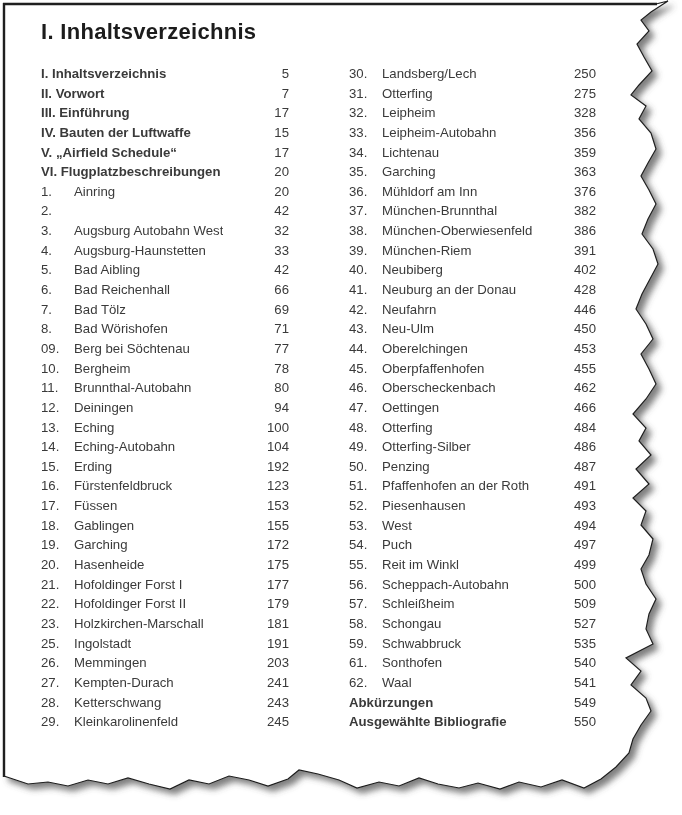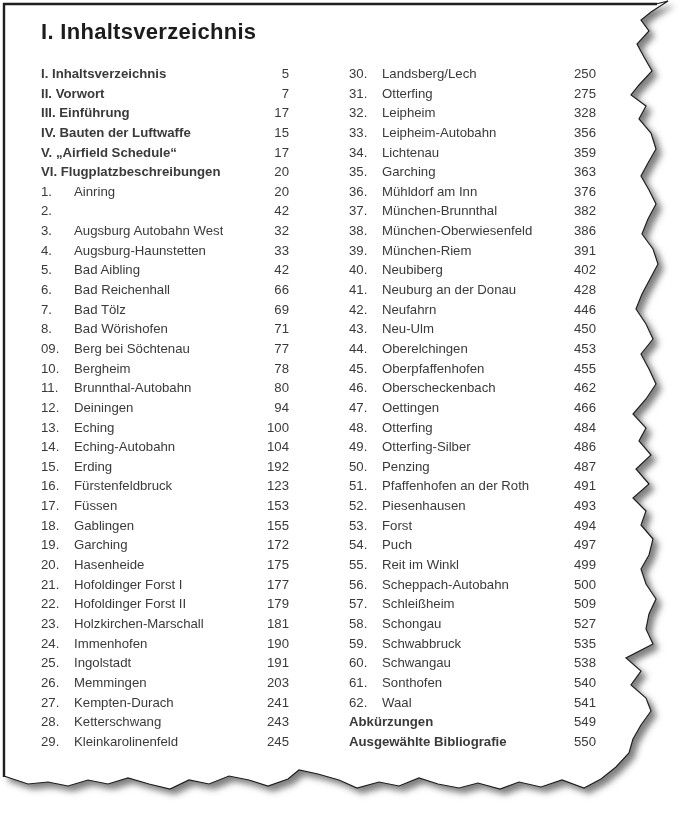--- a/index.html
+++ b/index.html
@@ -191,25 +191,20 @@
         <span class="num">22.</span>
         <span class="label">Hofoldinger Forst II</span>
         <span class="page">179</span>
       </div>
       <div class="row">
         <span class="num">23.</span>
         <span class="label">Holzkirchen-Marschall</span>
         <span class="page">181</span>
       </div>
       <div class="row">
-        <span class="num">24.</span>
-        <span class="label">Immenhofen</span>
-        <span class="page">190</span>
-      </div>
-      <div class="row">
         <span class="num">25.</span>
         <span class="label">Ingolstadt</span>
         <span class="page">191</span>
       </div>
       <div class="row">
         <span class="num">26.</span>
         <span class="label">Memmingen</span>
         <span class="page">203</span>
       </div>
       <div class="row">
@@ -339,21 +334,21 @@
         <span class="label">Pfaffenhofen an der Roth</span>
         <span class="page">491</span>
       </div>
       <div class="row">
         <span class="num">52.</span>
         <span class="label">Piesenhausen</span>
         <span class="page">493</span>
       </div>
       <div class="row">
         <span class="num">53.</span>
-        <span class="label">Forst</span>
+        <span class="label">West</span>
         <span class="page">494</span>
       </div>
       <div class="row">
         <span class="num">54.</span>
         <span class="label">Puch</span>
         <span class="page">497</span>
       </div>
       <div class="row">
         <span class="num">55.</span>
         <span class="label">Reit im Winkl</span>
@@ -371,25 +366,20 @@
       </div>
       <div class="row">
         <span class="num">58.</span>
         <span class="label">Schongau</span>
         <span class="page">527</span>
       </div>
       <div class="row">
         <span class="num">59.</span>
         <span class="label">Schwabbruck</span>
         <span class="page">535</span>
-      </div>
-      <div class="row">
-        <span class="num">60.</span>
-        <span class="label">Schwangau</span>
-        <span class="page">538</span>
       </div>
       <div class="row">
         <span class="num">61.</span>
         <span class="label">Sonthofen</span>
         <span class="page">540</span>
       </div>
       <div class="row">
         <span class="num">62.</span>
         <span class="label">Waal</span>
         <span class="page">541</span>

